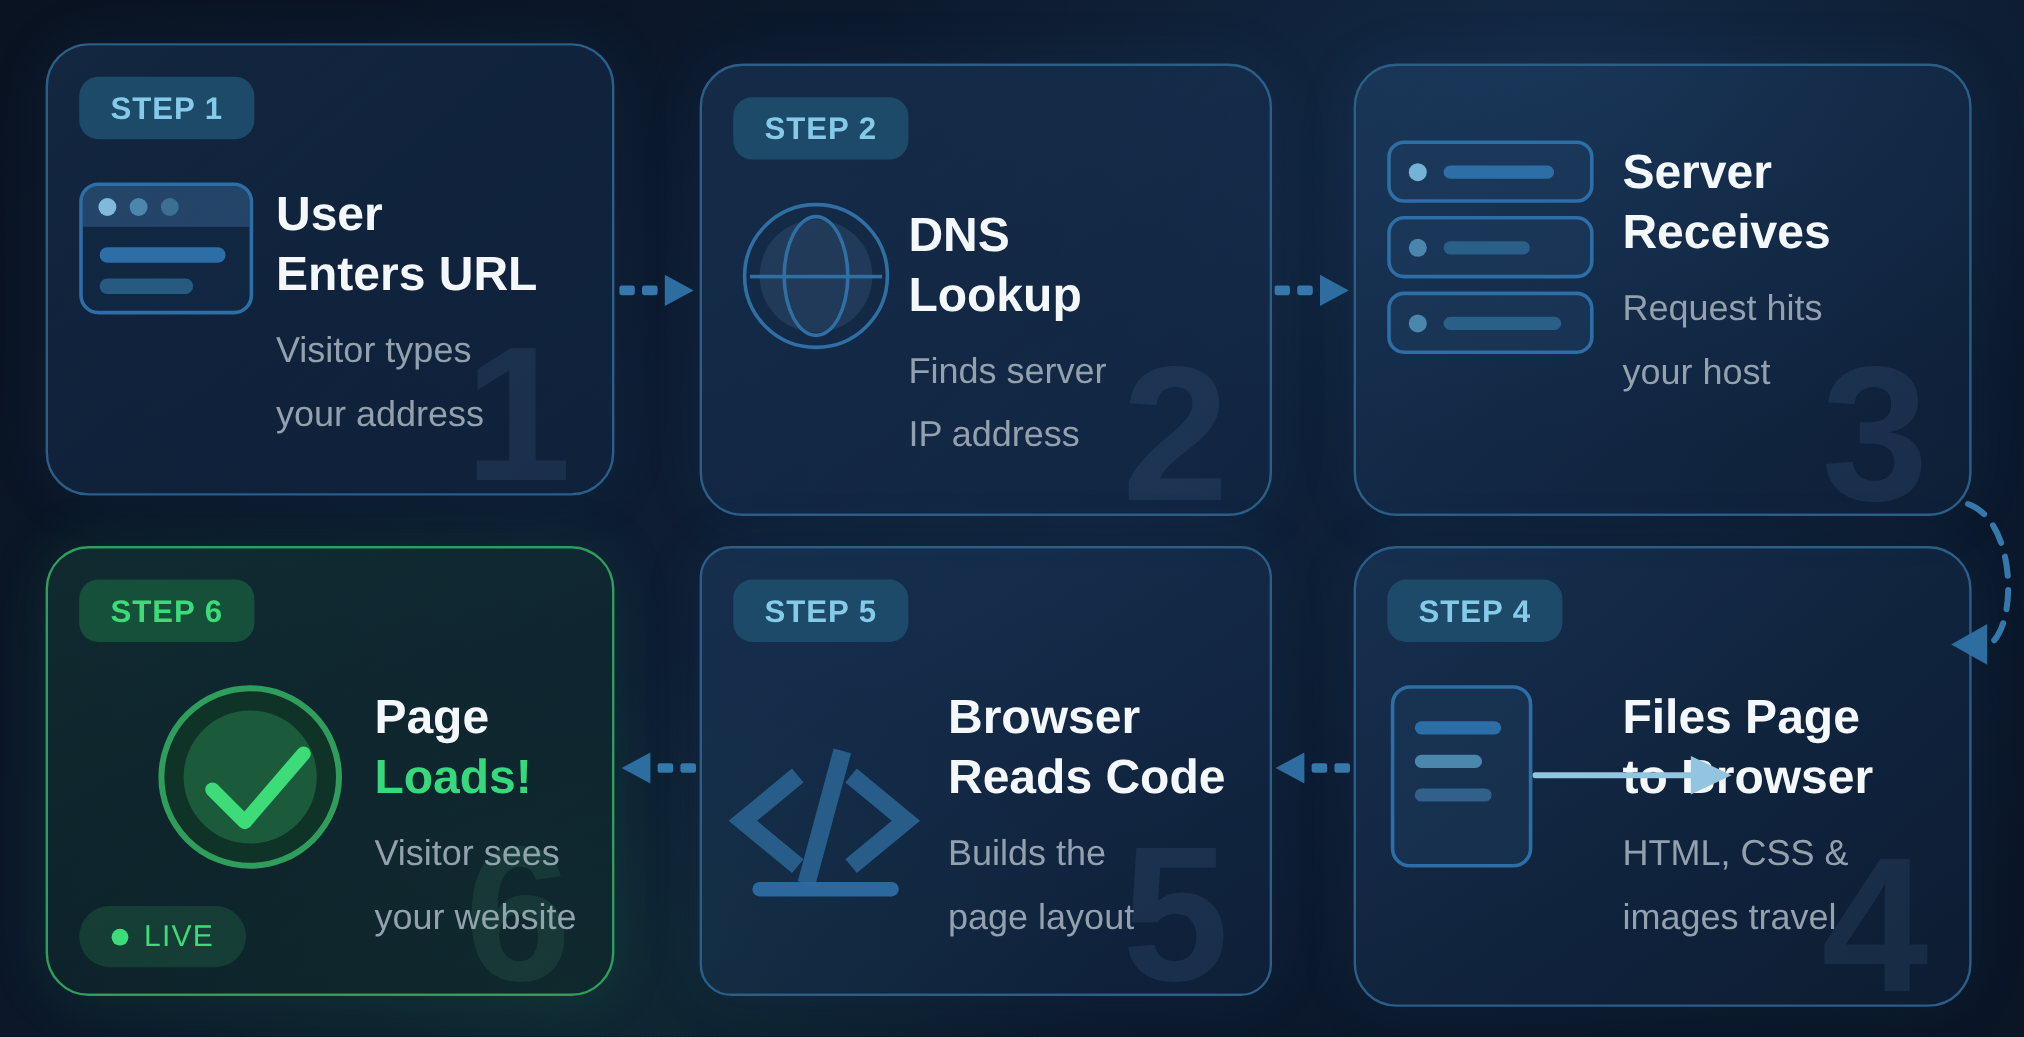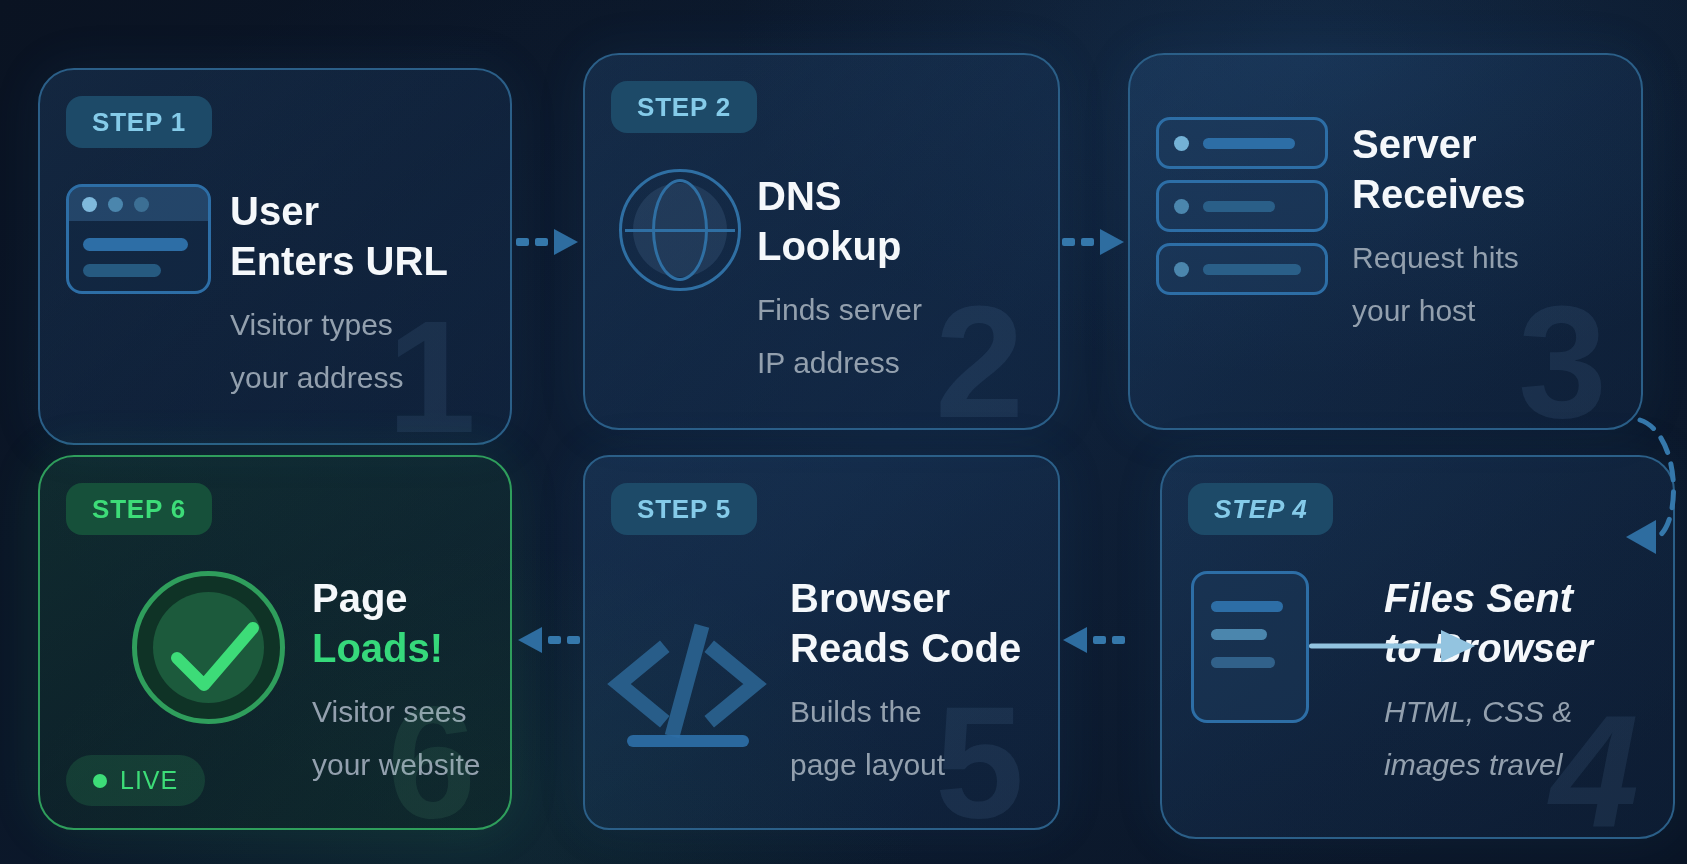--- a/index.html
+++ b/index.html
@@ -25,26 +25,26 @@
   .card-blue {
     border:2.5px solid #2b5f88;
     background:linear-gradient(140deg, rgba(56,116,180,0.20) 0%, rgba(28,62,104,0.28) 55%, rgba(20,45,80,0.30) 100%);
     box-shadow:0 0 50px rgba(45,110,166,0.10);
   }
   .card-green {
     border:2.5px solid #2f9e5c;
     background:linear-gradient(150deg, rgba(42,152,92,0.16) 0%, rgba(18,56,42,0.30) 60%, rgba(13,40,32,0.34) 100%);
     box-shadow:0 0 50px rgba(46,170,98,0.14);
   }
-  #card-1 { left:38px;   top:68px;  width:474px; height:377px; }
+  #card-1 { left:38px;   top:36px;  width:474px; height:377px; }
   #card-2 { left:583px;  top:53px;  width:477px; height:377px; }
   #card-3 { left:1128px; top:53px;  width:515px; height:377px; }
   #card-6 { left:38px;   top:455px; width:474px; height:375px; }
   #card-5 { left:583px;  top:455px; width:477px; height:375px;border-radius:26px; }
-  #card-4 { left:1160px; top:455px; width:515px; height:384px;font-style:italic; }
+  #card-4 { left:1128px; top:455px; width:515px; height:384px; }
 
   .badge {
     display:inline-block; font-weight:700; font-size:26px; letter-spacing:0.8px;
     padding:13px 26px; border-radius:16px; line-height:1;
   }
   .badge-blue  { background:#1d4a68; color:#85cbe9; }
   .badge-green { background:#16503a; color:#3ddc78; }
 
   .card-body { display:flex; margin-top:36px; align-items:flex-start; position:relative; }
   .icon-col { flex-shrink:0; position:relative; }
@@ -320,21 +320,21 @@
           <div class="dline dline-2"></div>
           <div class="dline dline-3"></div>
         </div>
         <svg class="transfer-arrow" width="180" height="36" viewBox="0 0 180 36">
           <rect x="0" y="15.5" width="134" height="5" rx="2.5" fill="#93c4e0"></rect>
           <polygon points="132,2 132,34 166,18" fill="#93c4e0"></polygon>
         </svg>
       </div>
       <div class="text-col">
         <div class="title">
-          <span class="tline">Files Sent</span>
+          <span class="tline">Files Page</span>
           <span class="tline">to Browser</span>
         </div>
         <div class="subtitle">
           <span class="sline">HTML, CSS &amp;</span>
           <span class="sline">images travel</span>
         </div>
       </div>
     </div>
     <div class="watermark">4</div>
   </section>

